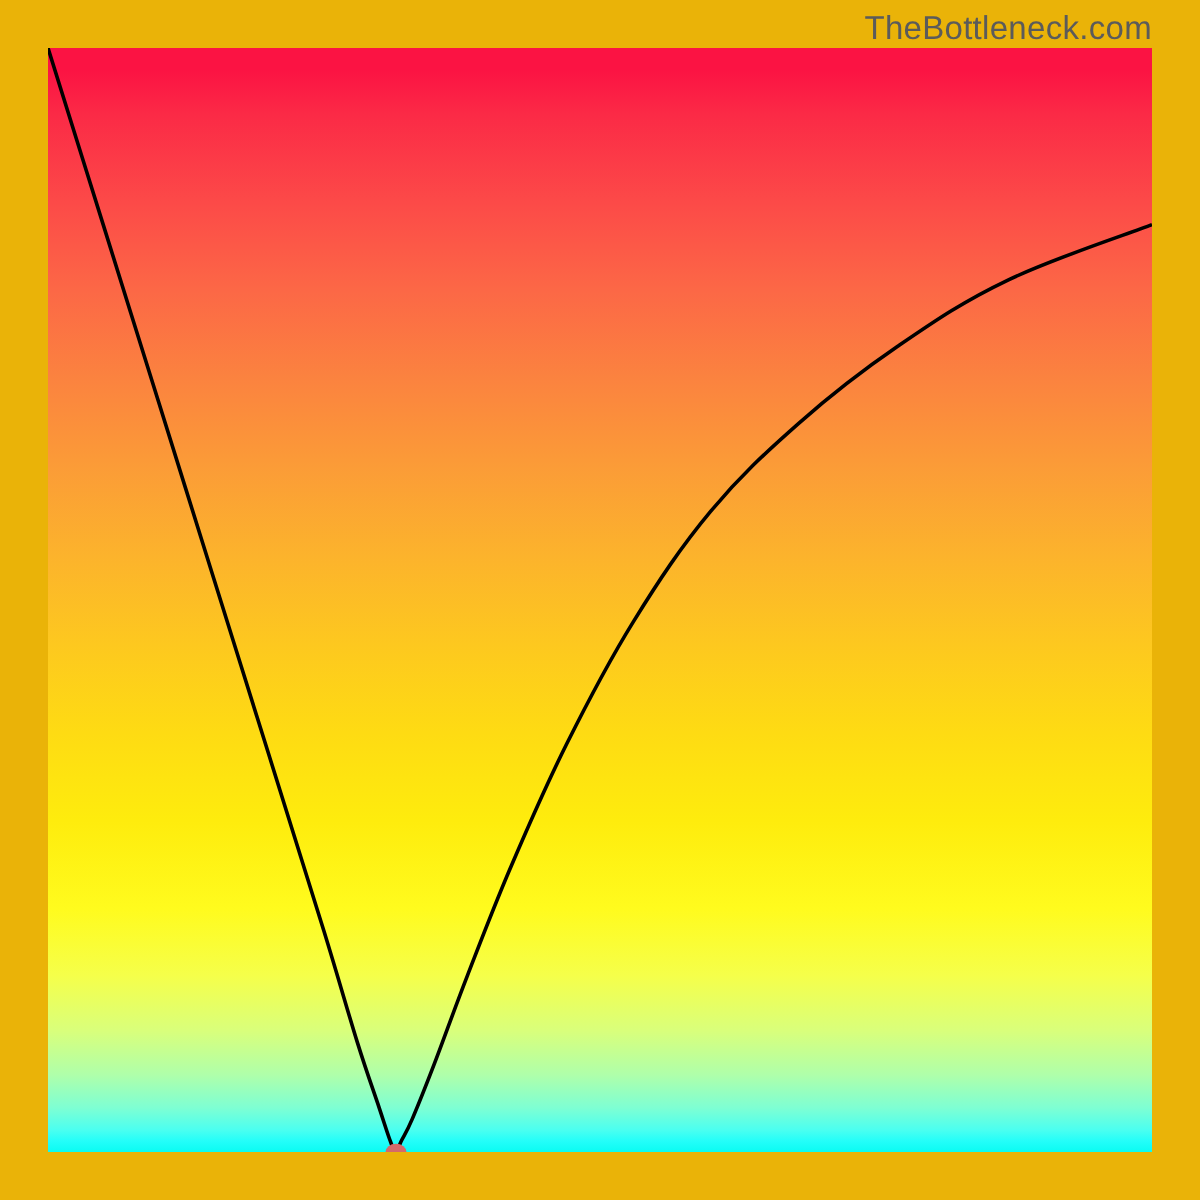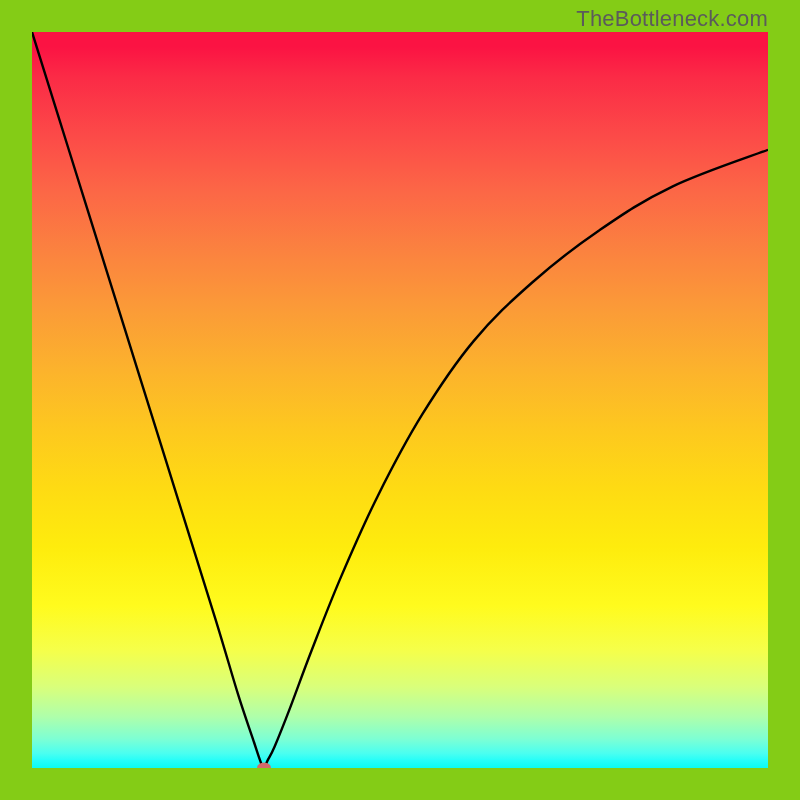--- a/index.html
+++ b/index.html
@@ -8,21 +8,21 @@
     width: 800px;
     height: 800px;
     overflow: hidden;
     background: #000;
     font-family: Arial, Helvetica, sans-serif;
   }
   .frame {
     position: relative;
     width: 800px;
     height: 800px;
-    background: #84cc16;
+    background: #eab308;
   }
   .plot {
     position: absolute;
     left: 32px;
     top: 32px;
     width: 736px;
     height: 736px;
     overflow: hidden;
   }
   .gradient {

